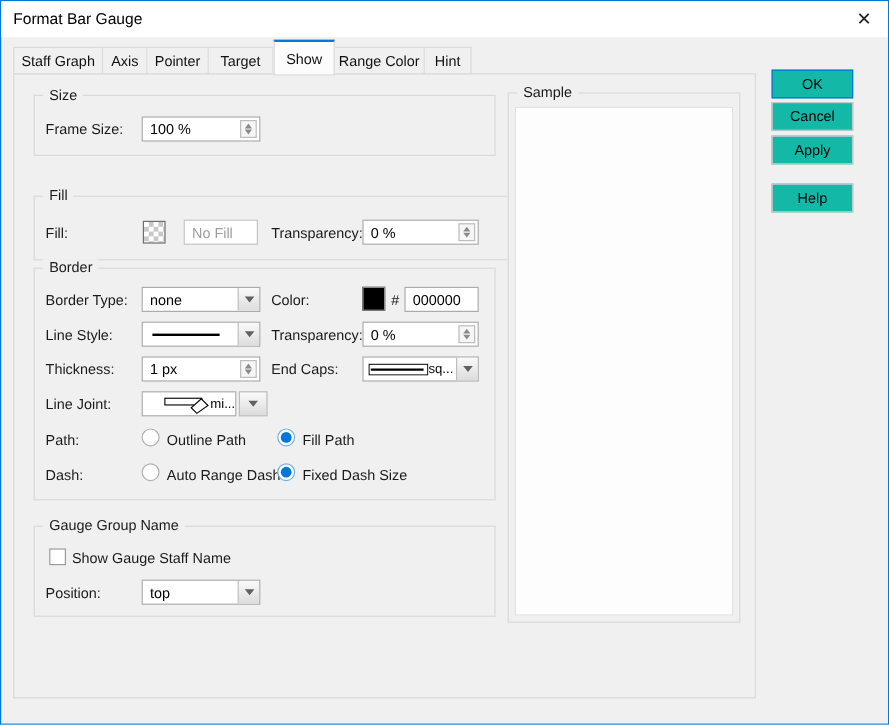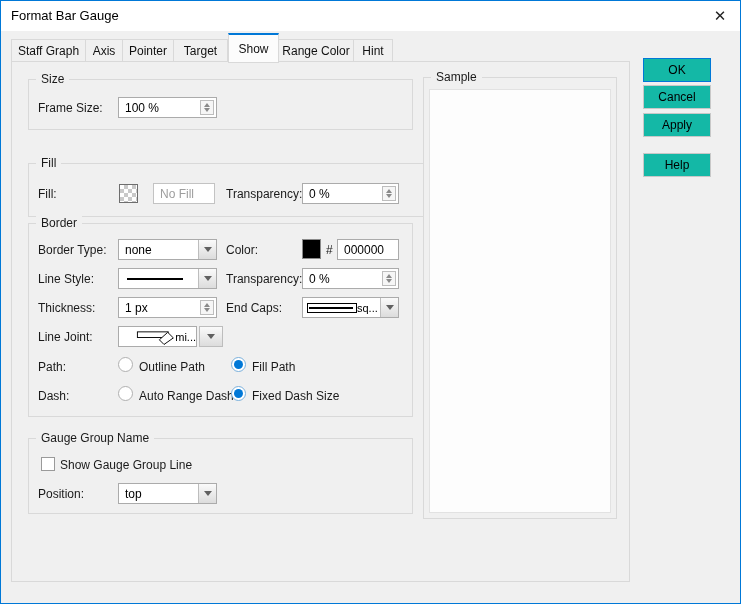--- a/index.html
+++ b/index.html
@@ -208,21 +208,21 @@
     <span class="lbl" style="left:9px; top:165px;">Dash:</span>
     <span class="radio" style="left:89px; top:162px;"></span>
     <span class="lbl" style="left:110px; top:165px;">Auto Range Dash</span>
     <span class="radio selected" style="left:202px; top:162px;"></span>
     <span class="lbl" style="left:223px; top:165px;">Fixed Dash Size</span>
   </div>
 
   <div class="group" style="left:27px; top:437px; width:385px; height:76px;">
     <span class="gtitle">Gauge Group Name</span>
     <span class="checkbox" style="left:12px; top:18px;"></span>
-    <span class="lbl" style="left:31px; top:19px;">Show Gauge Group Line</span>
+    <span class="lbl" style="left:31px; top:19px;">Show Gauge Staff Name</span>
     <span class="lbl" style="left:9px; top:48px;">Position:</span>
     <div class="field" style="left:89px; top:44px; width:99px;">
       <span>top</span>
       <span class="dd-arrow">
           <i class="tri-down"></i>
         </span>
     </div>
   </div>
 
   <div class="group" style="left:422px; top:76px; width:194px; height:442px;">

